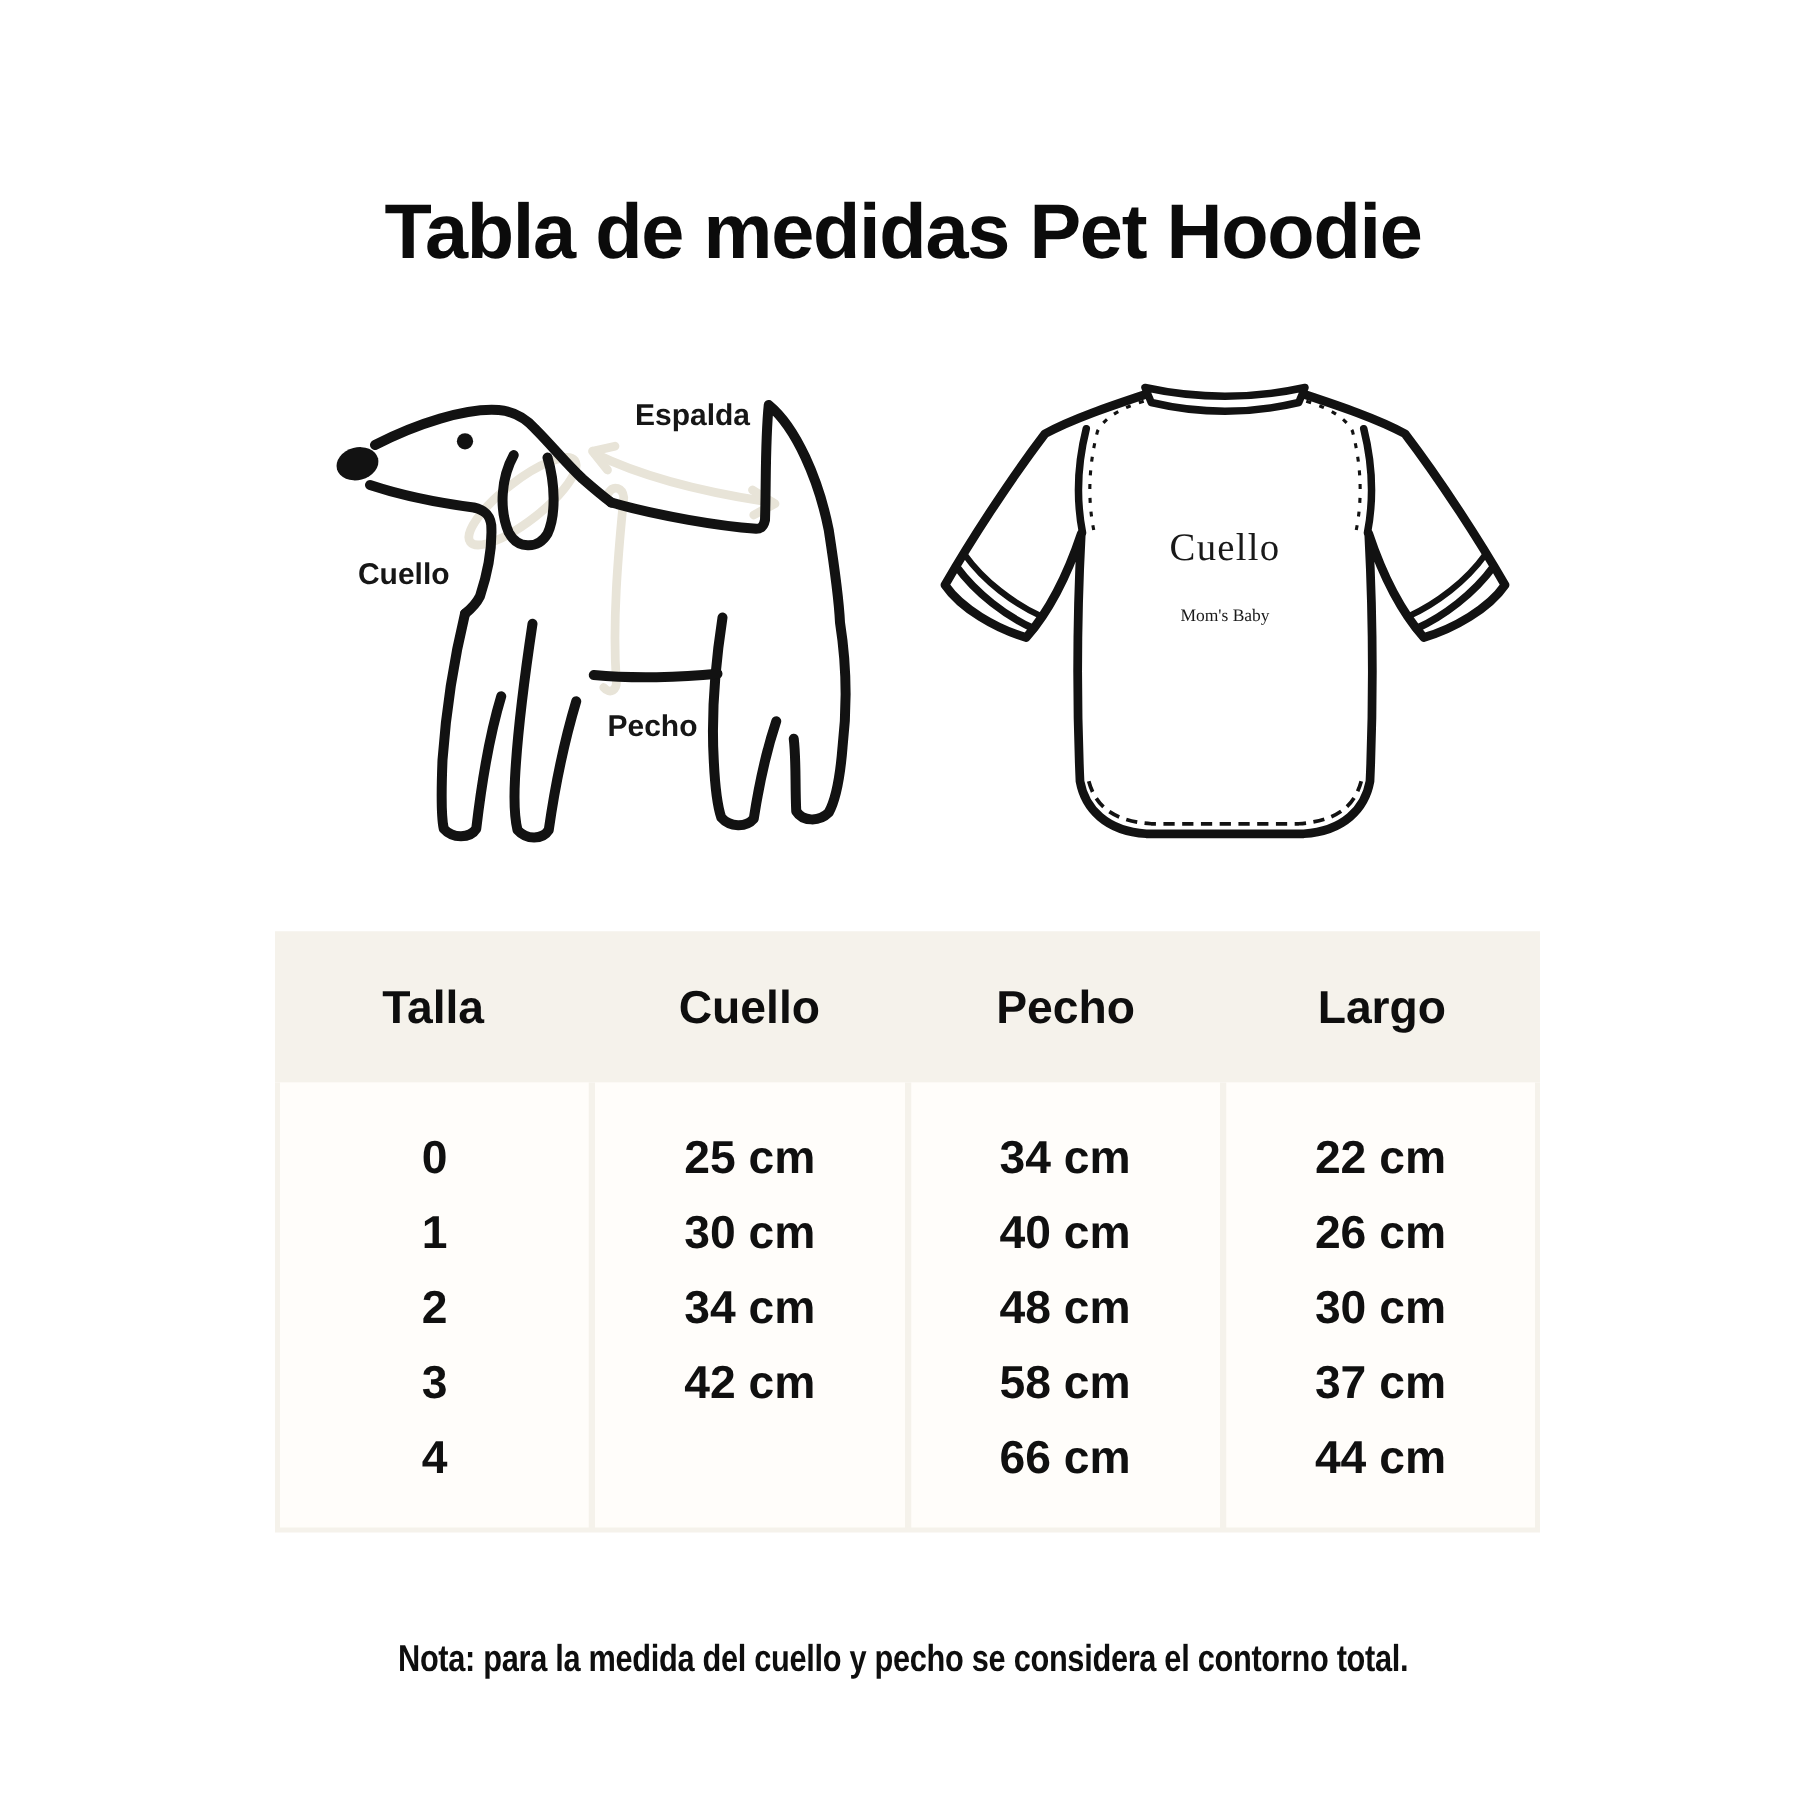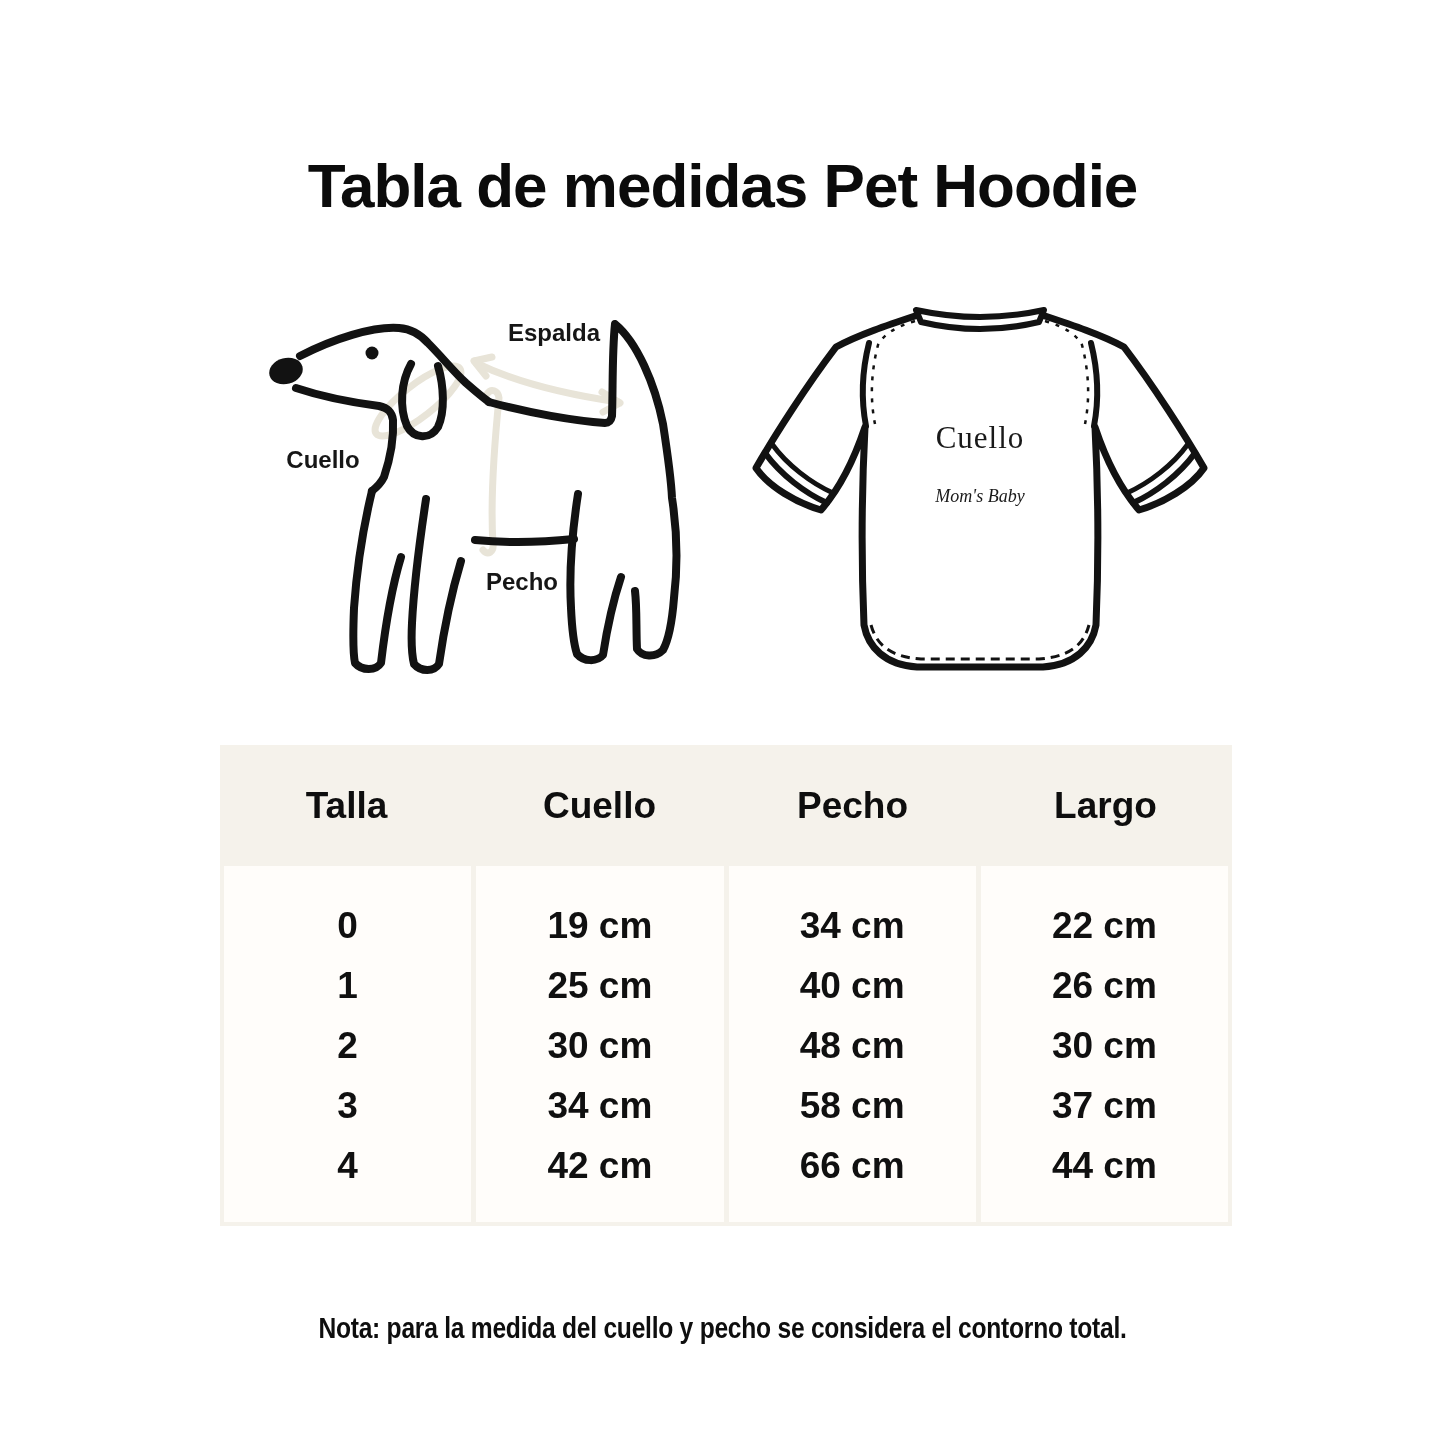--- a/index.html
+++ b/index.html
@@ -16,21 +16,21 @@
   .fig-label{
     position:absolute;width:140px;text-align:center;
     font-size:24px;font-weight:bold;color:#161616;
   }
   .shirt-logo{
     position:absolute;left:830px;width:300px;text-align:center;
     font-family:"Liberation Serif",serif;color:#191919;
   }
   .logo1{position:absolute;left:0;top:0;width:300px;font-size:31px;letter-spacing:1px;}
   .logo2{position:absolute;left:0;top:32px;width:300px;font-size:29px;letter-spacing:1px;}
-  .logo3{position:absolute;left:0;top:66px;width:300px;font-size:18px;font-style:italic;}
+  .logo3{position:absolute;left:0;top:66px;width:300px;font-size:14px;}
   
   .size-table{position:absolute;left:220px;top:745px;width:1012px;}
   .thead{
     display:grid;grid-template-columns:repeat(4,1fr);height:121px;
     background:#f5f2eb;align-items:center;text-align:center;
     font-size:37px;font-weight:bold;
   }
   .tbody{
     display:grid;grid-template-columns:repeat(4,1fr);
     background:#f5f2eb;column-gap:5px;padding:0 4px 4px 4px;box-sizing:border-box;
@@ -140,21 +140,20 @@
     </div>
     <div class="tbody">
       <div class="tcol">
         <div class="tcell">0</div>
         <div class="tcell">1</div>
         <div class="tcell">2</div>
         <div class="tcell">3</div>
         <div class="tcell">4</div>
       </div>
       <div class="tcol">
-        <div class="tcell">19 cm</div>
         <div class="tcell">25 cm</div>
         <div class="tcell">30 cm</div>
         <div class="tcell">34 cm</div>
         <div class="tcell">42 cm</div>
       </div>
       <div class="tcol">
         <div class="tcell">34 cm</div>
         <div class="tcell">40 cm</div>
         <div class="tcell">48 cm</div>
         <div class="tcell">58 cm</div>

